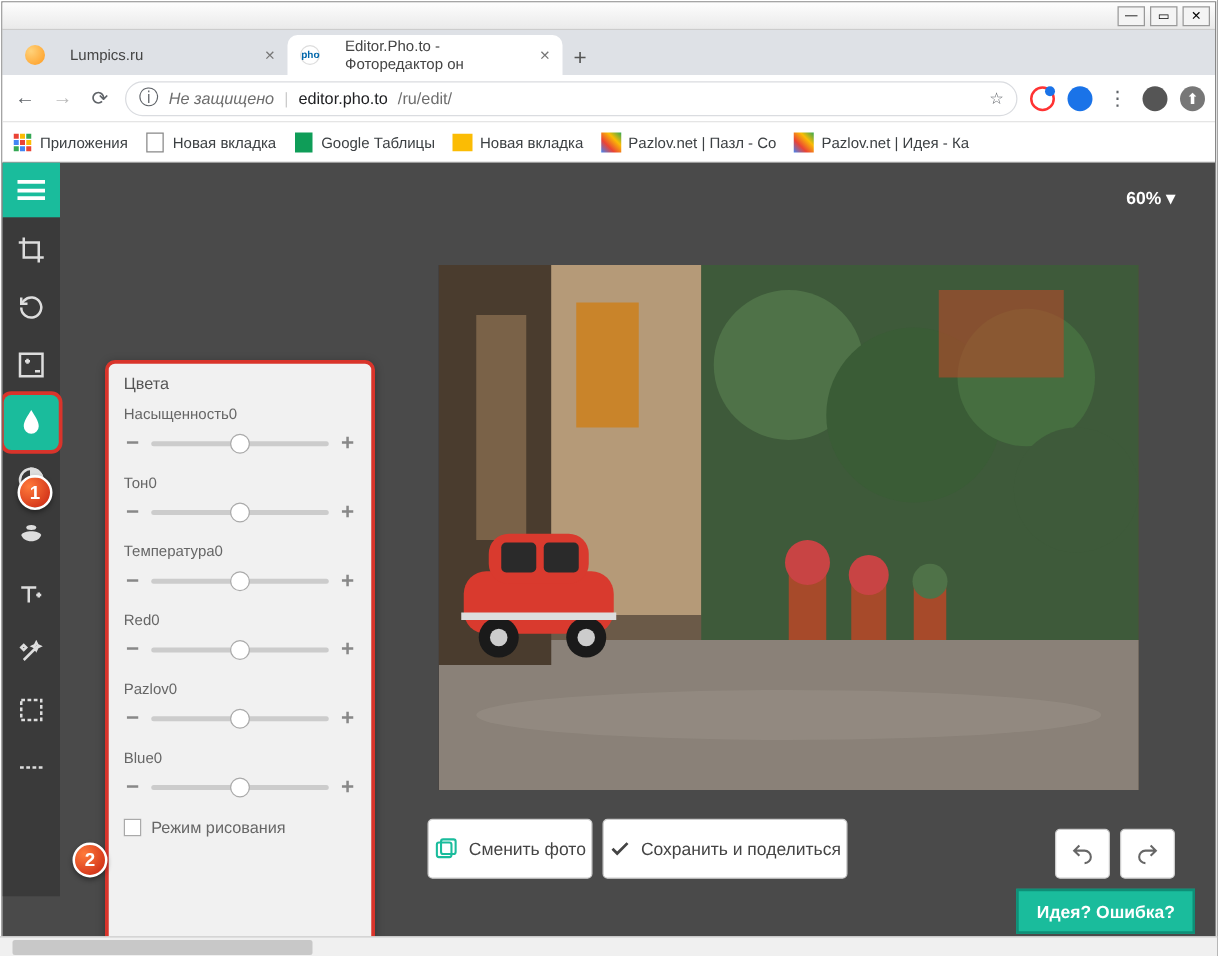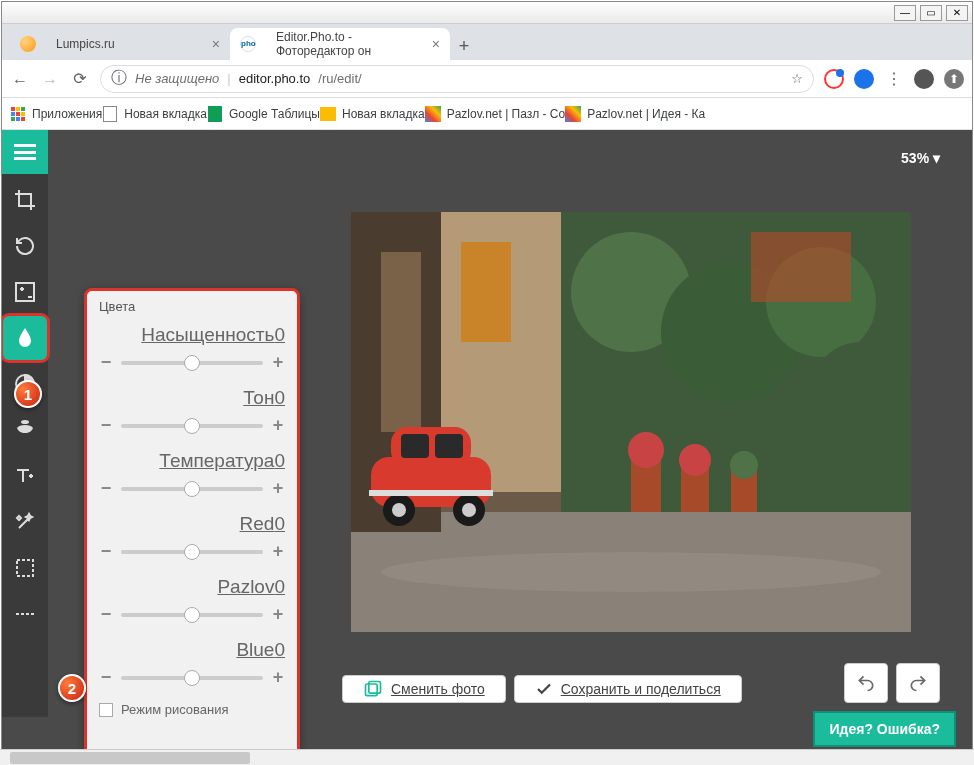--- a/index.html
+++ b/index.html
@@ -27,21 +27,21 @@
 .url-sep { color: #ccc; }
 .url-path { color: #6e6e6e; }
 .star { color: #5f6368; margin-left: auto; }
 .ext-icon { width: 20px; height: 20px; border-radius: 50%; background: #ccc; cursor: pointer; }
 .ext-icon.o { background: #fff; border: 2px solid #f33; position: relative; }
 .ext-icon.o::after { content: ''; position: absolute; right: -2px; top: -2px; width: 8px; height: 8px; background: #1a73e8; border-radius: 50%; }
 .ext-icon.g { background: #1a73e8; }
 .ext-icon.av { background: #555; }
 .ext-icon.tr { background: #777; display: flex; align-items: center; justify-content: center; color: #fff; font-size: 12px; }
 
-.bookmarks { height: 32px; background: #fff; display: flex; align-items: center; padding: 0 8px; border-bottom: 1px solid #e0e0e0; font-size: 12px; color: #3c4043; overflow: hidden; }
+.bookmarks { height: 32px; background: #fff; display: flex; align-items: center; padding: 0 8px; gap: 14px; border-bottom: 1px solid #e0e0e0; font-size: 12px; color: #3c4043; overflow: hidden; }
 .bm { display: flex; align-items: center; gap: 6px; cursor: pointer; white-space: nowrap; }
 .bm-icon { width: 16px; height: 16px; display: flex; align-items: center; justify-content: center; }
 .apps-grid { display: grid; grid-template-columns: repeat(3,4px); grid-template-rows: repeat(3,4px); gap: 1px; }
 .apps-grid span { background: #666; }
 .apps-grid span:nth-child(1){background:#ea4335}.apps-grid span:nth-child(2){background:#fbbc04}.apps-grid span:nth-child(3){background:#34a853}.apps-grid span:nth-child(4){background:#4285f4}.apps-grid span:nth-child(5){background:#ea4335}.apps-grid span:nth-child(6){background:#fbbc04}.apps-grid span:nth-child(7){background:#34a853}.apps-grid span:nth-child(8){background:#4285f4}.apps-grid span:nth-child(9){background:#ea4335}
 .doc-icon { width: 14px; height: 16px; border: 1px solid #888; }
 .sheets-icon { width: 14px; height: 16px; background: #0f9d58; }
 .y-icon { width: 16px; height: 14px; background: #fbbc04; }
 .puzzle-icon { width: 16px; height: 16px; background: linear-gradient(45deg,#4285f4,#ea4335,#fbbc04,#34a853); }
 
@@ -53,36 +53,36 @@
 
 .toolbar { position: absolute; left: 0; top: 44px; width: 46px; bottom: 46px; background: #3a3a3a; display: flex; flex-direction: column; align-items: center; padding-top: 4px; gap: 2px; }
 .tool { width: 44px; height: 44px; display: flex; align-items: center; justify-content: center; color: #ddd; cursor: pointer; position: relative; }
 .tool.active { background: #1abc9c; color: #fff; }
 .tool.outlined { box-shadow: 0 0 0 3px #d9342b; border-radius: 6px; }
 .tool svg { width: 24px; height: 24px; }
 
 .panel { position: absolute; left: 82px; top: 158px; width: 216px; height: 530px; background: rgba(248,248,248,0.96); border: 3px solid #d9342b; border-radius: 8px; box-shadow: 0 2px 8px rgba(0,0,0,0.3); padding: 8px 12px; overflow: hidden; }
 .panel-title { font-size: 13px; color: #555; margin-bottom: 10px; }
 .slider-group { margin-bottom: 14px; }
-.slider-label { display: flex; justify-content: flex-end; font-size: 19px; color: #666; margin-bottom: 6px; text-decoration: underline; }
+.slider-label { display: flex; justify-content: flex-start; font-size: 12px; color: #666; margin-bottom: 6px; }
 .slider-row { display: flex; align-items: center; gap: 8px; }
 .slider-btn { font-size: 18px; color: #888; font-weight: bold; cursor: pointer; width: 14px; text-align: center; }
 .slider-track { flex: 1; height: 4px; background: #ccc; border-radius: 2px; position: relative; }
 .slider-thumb { position: absolute; left: 50%; top: 50%; transform: translate(-50%,-50%); width: 16px; height: 16px; background: #fff; border: 1px solid #aaa; border-radius: 50%; cursor: pointer; }
 .checkbox-row { display: flex; align-items: center; gap: 8px; font-size: 13px; color: #666; margin-top: 10px; }
 .checkbox { width: 14px; height: 14px; border: 1px solid #aaa; background: #fff; cursor: pointer; }
 
 .canvas-area { position: absolute; left: 300px; top: 20px; right: 32px; bottom: 110px; display: flex; align-items: center; justify-content: center; }
 .photo { width: 560px; height: 420px; background: #333; margin-top: 40px; margin-left: 20px; }
 .photo svg { width: 100%; height: 100%; }
 
 .zoom { position: absolute; right: 32px; top: 20px; color: #fff; font-size: 14px; font-weight: bold; cursor: pointer; }
 
 .bottom-actions { position: absolute; left: 340px; bottom: 60px; display: flex; gap: 8px; align-items: center; }
-.action-btn { height: 28px; padding: 0 20px; background: #fff; border: 1px solid #ccc; border-radius: 4px; display: flex; align-items: center; gap: 8px; font-size: 14px; color: #444; cursor: pointer; text-decoration: underline; }
+.action-btn { height: 48px; padding: 0 4px; background: #fff; border: 1px solid #ccc; border-radius: 4px; display: flex; align-items: center; gap: 8px; font-size: 14px; color: #444; cursor: pointer; }
 .action-btn.primary svg { stroke: #1abc9c; }
 .small-btn { width: 44px; height: 40px; background: #fff; border: 1px solid #ccc; border-radius: 4px; display: flex; align-items: center; justify-content: center; cursor: pointer; color: #666; }
 .undo-redo { position: absolute; right: 32px; bottom: 60px; display: flex; gap: 8px; }
 
 .feedback { position: absolute; right: 16px; bottom: 16px; background: #1abc9c; color: #fff; padding: 8px 14px; border: 2px solid #0e8f77; font-size: 14px; font-weight: bold; cursor: pointer; }
 
 .hscroll { position: absolute; left: 0; right: 0; bottom: 0; height: 16px; background: #f0f0f0; border-top: 1px solid #ccc; }
 .hscroll-thumb { position: absolute; left: 10px; top: 2px; width: 240px; height: 12px; background: #c8c8c8; border-radius: 2px; }
 
 .callout { position: absolute; width: 28px; height: 28px; border-radius: 50%; background: radial-gradient(circle at 30% 30%, #ff7a3a, #c72212); border: 2px solid #fff; box-shadow: 0 2px 4px rgba(0,0,0,0.4); color: #fff; font-weight: bold; font-size: 15px; display: flex; align-items: center; justify-content: center; }
@@ -327,21 +327,21 @@
             </div>
             <span class="slider-btn">+</span>
           </div>
       </div>
       <div class="checkbox-row">
         <div class="checkbox"></div>
         <span>Режим рисования</span>
       </div>
     </div>
 
-    <div class="zoom">53% ▾</div>
+    <div class="zoom">60% ▾</div>
 
     <div class="canvas-area">
       <div class="photo">
         <svg viewBox="0 0 560 420" preserveAspectRatio="xMidYMid slice">
           <rect width="560" height="420" fill="#6b5a48"></rect>
           <rect x="0" y="300" width="560" height="120" fill="#8a8178"></rect>
           <rect x="0" y="0" width="90" height="320" fill="#4a3c2e"></rect>
           <rect x="30" y="40" width="40" height="180" fill="#7a6248"></rect>
           <rect x="90" y="0" width="120" height="280" fill="#b59a78"></rect>
           <rect x="110" y="30" width="50" height="100" fill="#c9842a"></rect>

